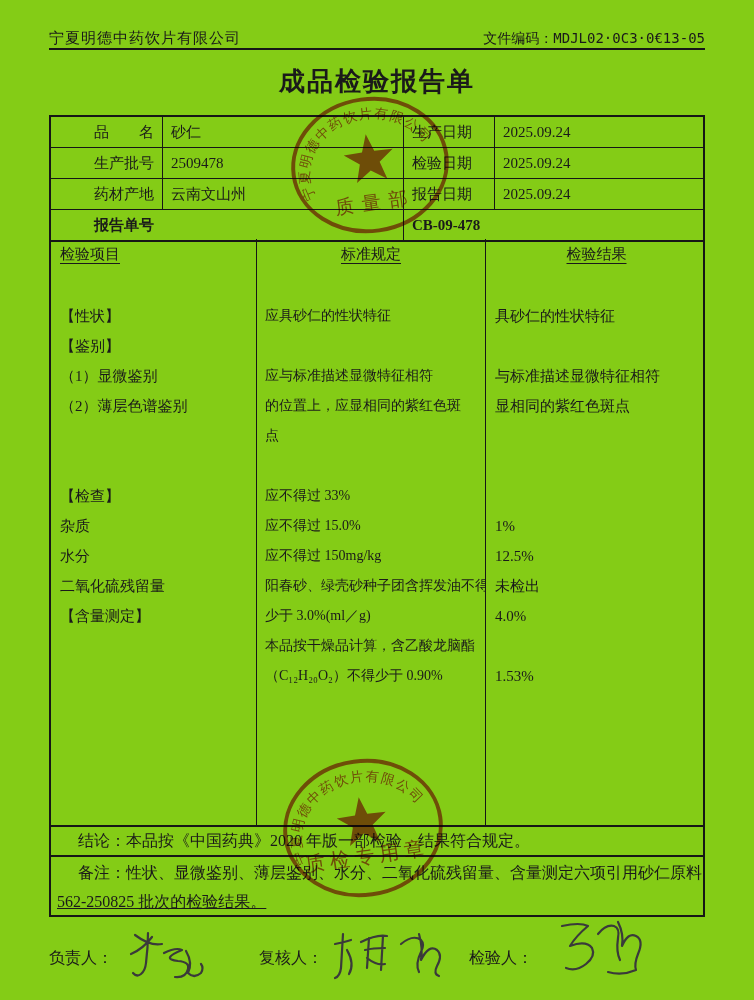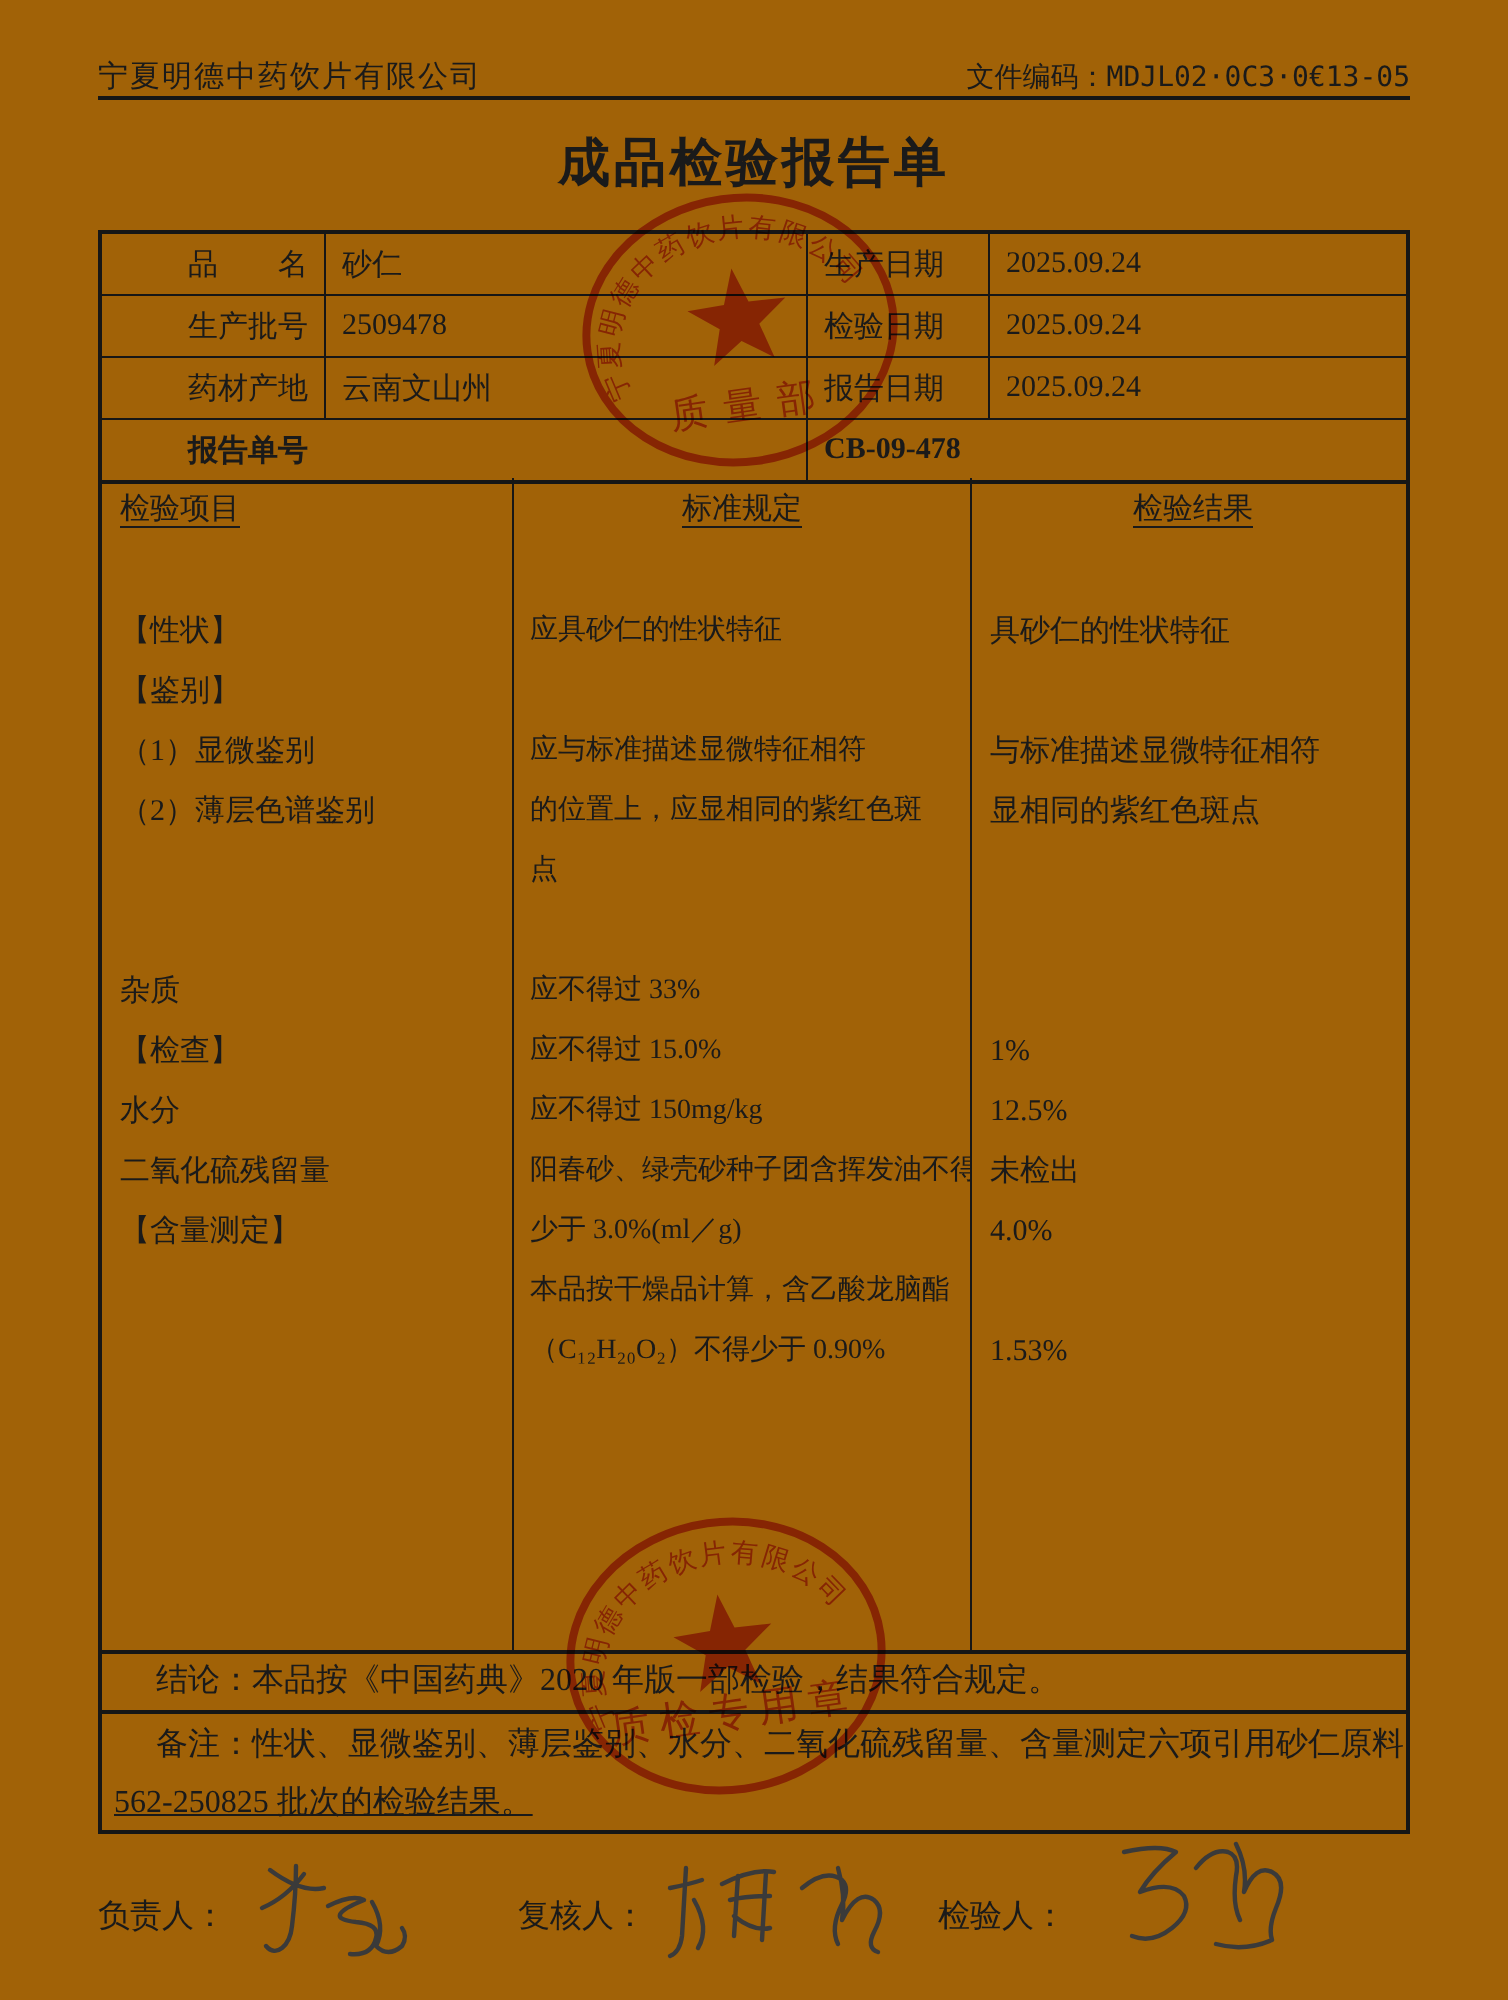--- a/index.html
+++ b/index.html
@@ -1,16 +1,16 @@
 <!DOCTYPE html>
 <html><head>
 <meta charset="utf-8">
 <style>
   html,body{margin:0;padding:0;background:#ffffff;}
-  .page{position:relative;width:754px;height:1000px;background:#a16207;overflow:hidden;
+  .page{position:relative;width:754px;height:1000px;background:#84cc16;overflow:hidden;
         font-family:"Liberation Serif","DejaVu Serif",serif;color:#1a1a1a;}
   
   .hdr-company{position:absolute;left:49px;top:29px;font-size:15px;letter-spacing:1px;}
   .hdr-code{position:absolute;right:49px;top:30px;font-size:14px;font-family:"DejaVu Sans Mono","Liberation Mono",monospace;}
   .hdr-rule{position:absolute;left:49px;top:48px;width:656px;height:0;border-top:2px solid #161616;}
   .title{position:absolute;left:0;top:64px;width:100%;text-align:center;
          font-size:26px;font-weight:bold;letter-spacing:2px;}
   
   .info-table{position:absolute;left:49px;top:115px;width:656px;box-sizing:border-box;
               border:2px solid #161616;}
@@ -96,22 +96,22 @@
       <div class="mhead left"><span class="u">检验项目</span></div>
       <div>
 
       <div class="mline"></div>
           <div class="mline">【性状】</div>
           <div class="mline">【鉴别】</div>
           <div class="mline">（1）显微鉴别</div>
           <div class="mline">（2）薄层色谱鉴别</div>
           <div class="mline"></div>
           <div class="mline"></div>
+          <div class="mline">【检查】</div>
           <div class="mline">杂质</div>
-          <div class="mline">【检查】</div>
           <div class="mline">水分</div>
           <div class="mline">二氧化硫残留量</div>
           <div class="mline">【含量测定】</div>
           <div class="mline"></div>
           <div class="mline"></div>
           <div class="mline"></div>
           <div class="mline"></div>
           <div class="mline"></div>
           <div class="mline"></div>
         </div>

